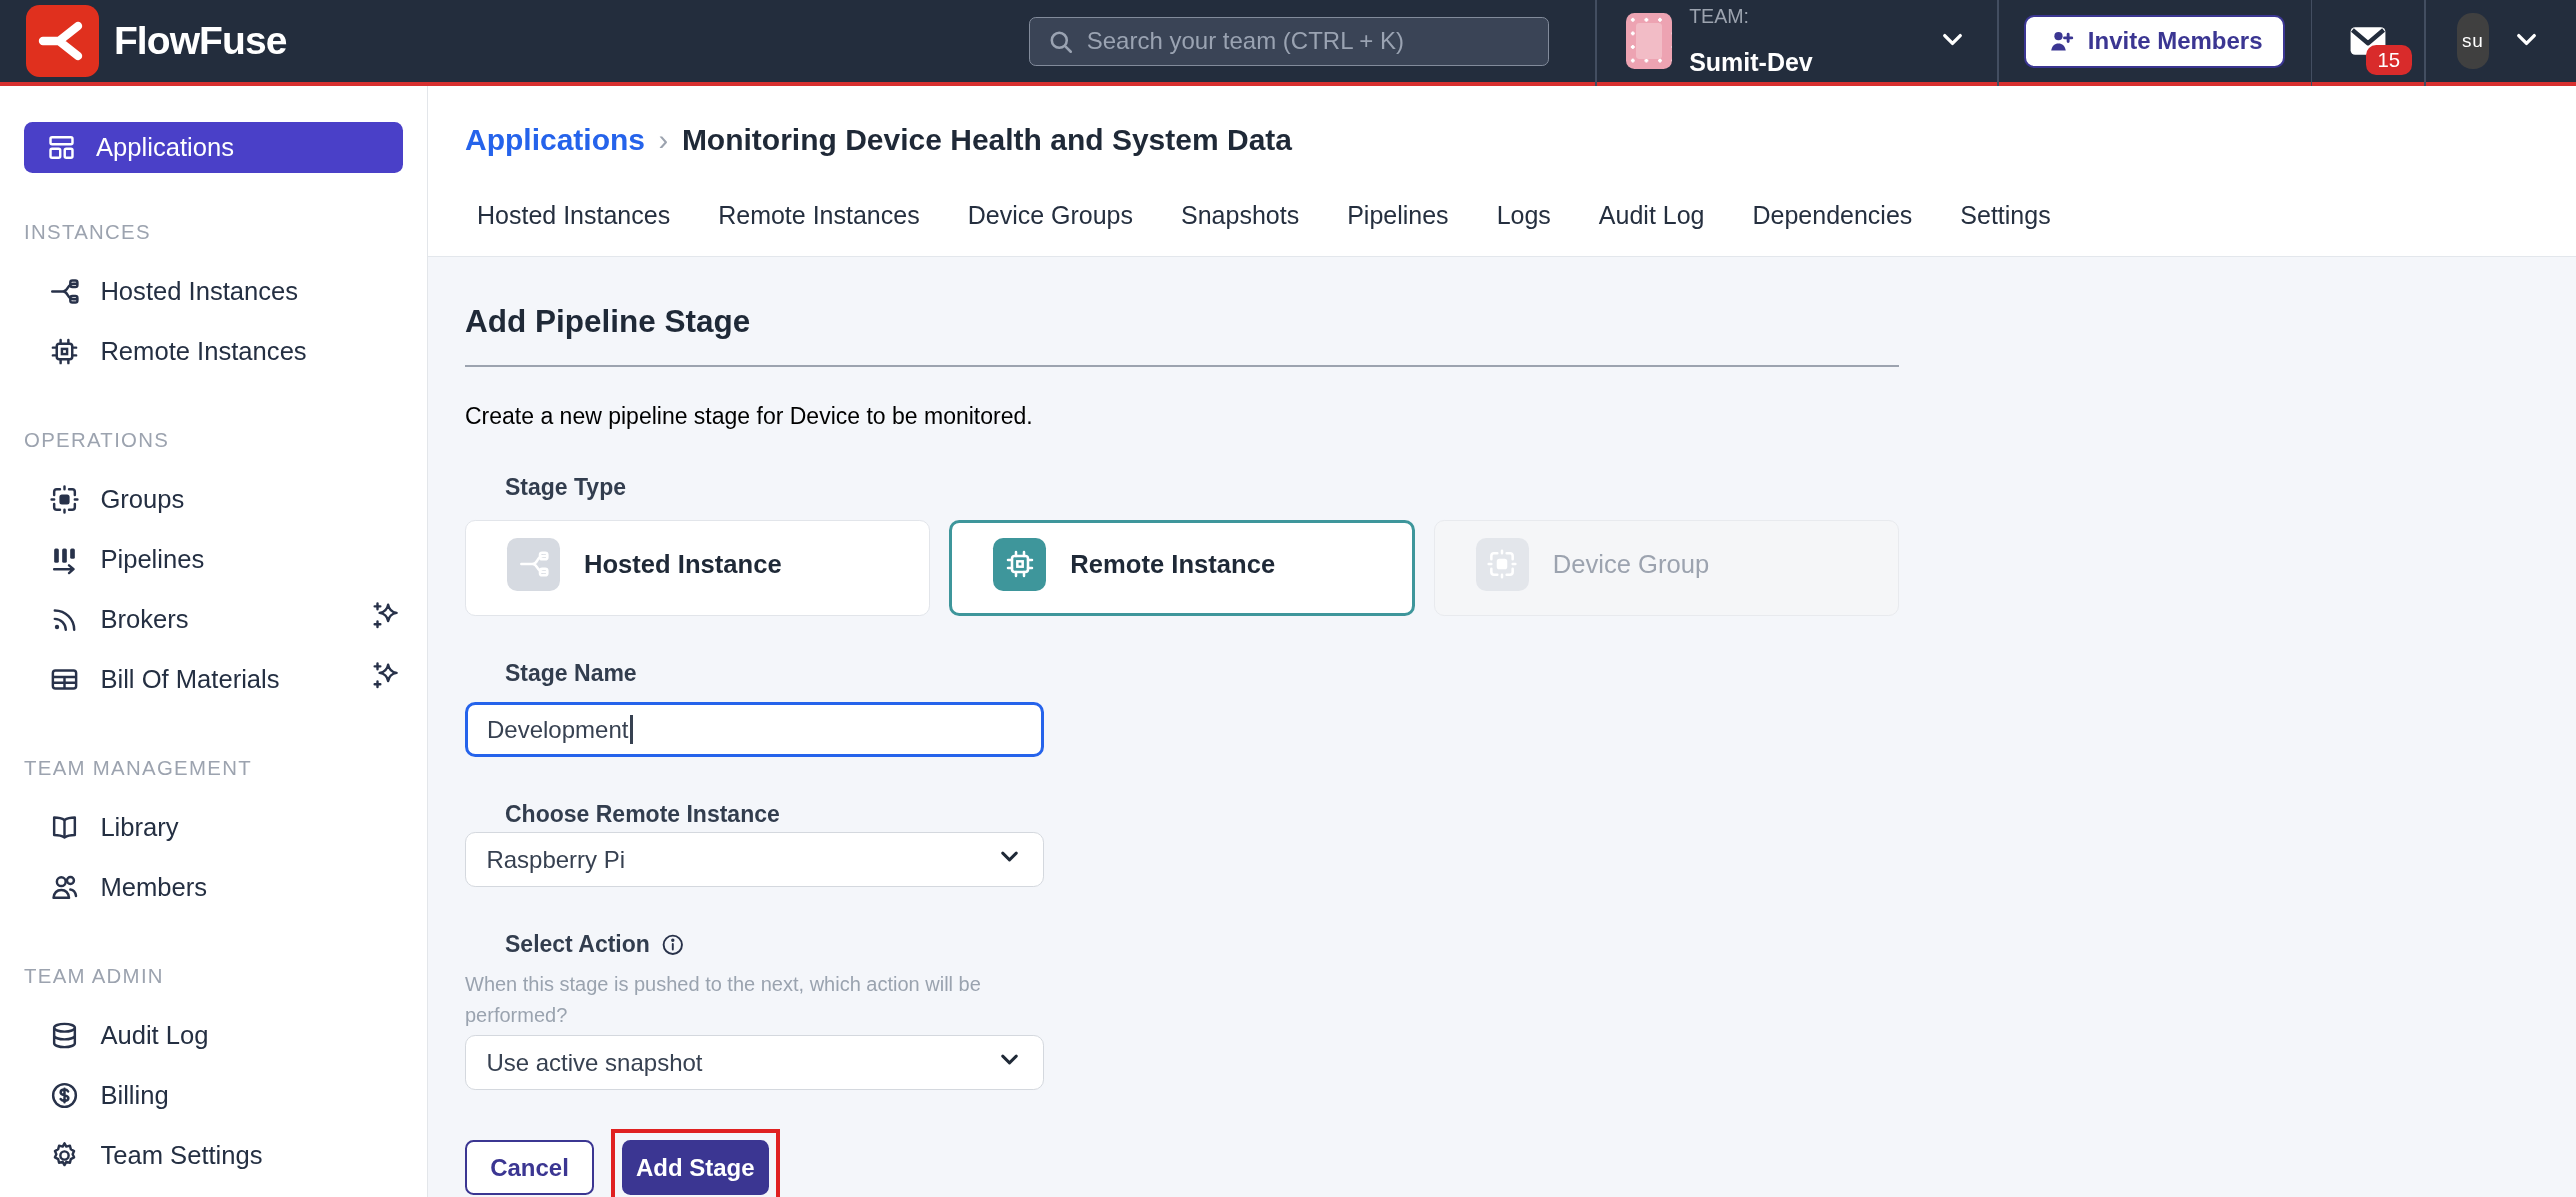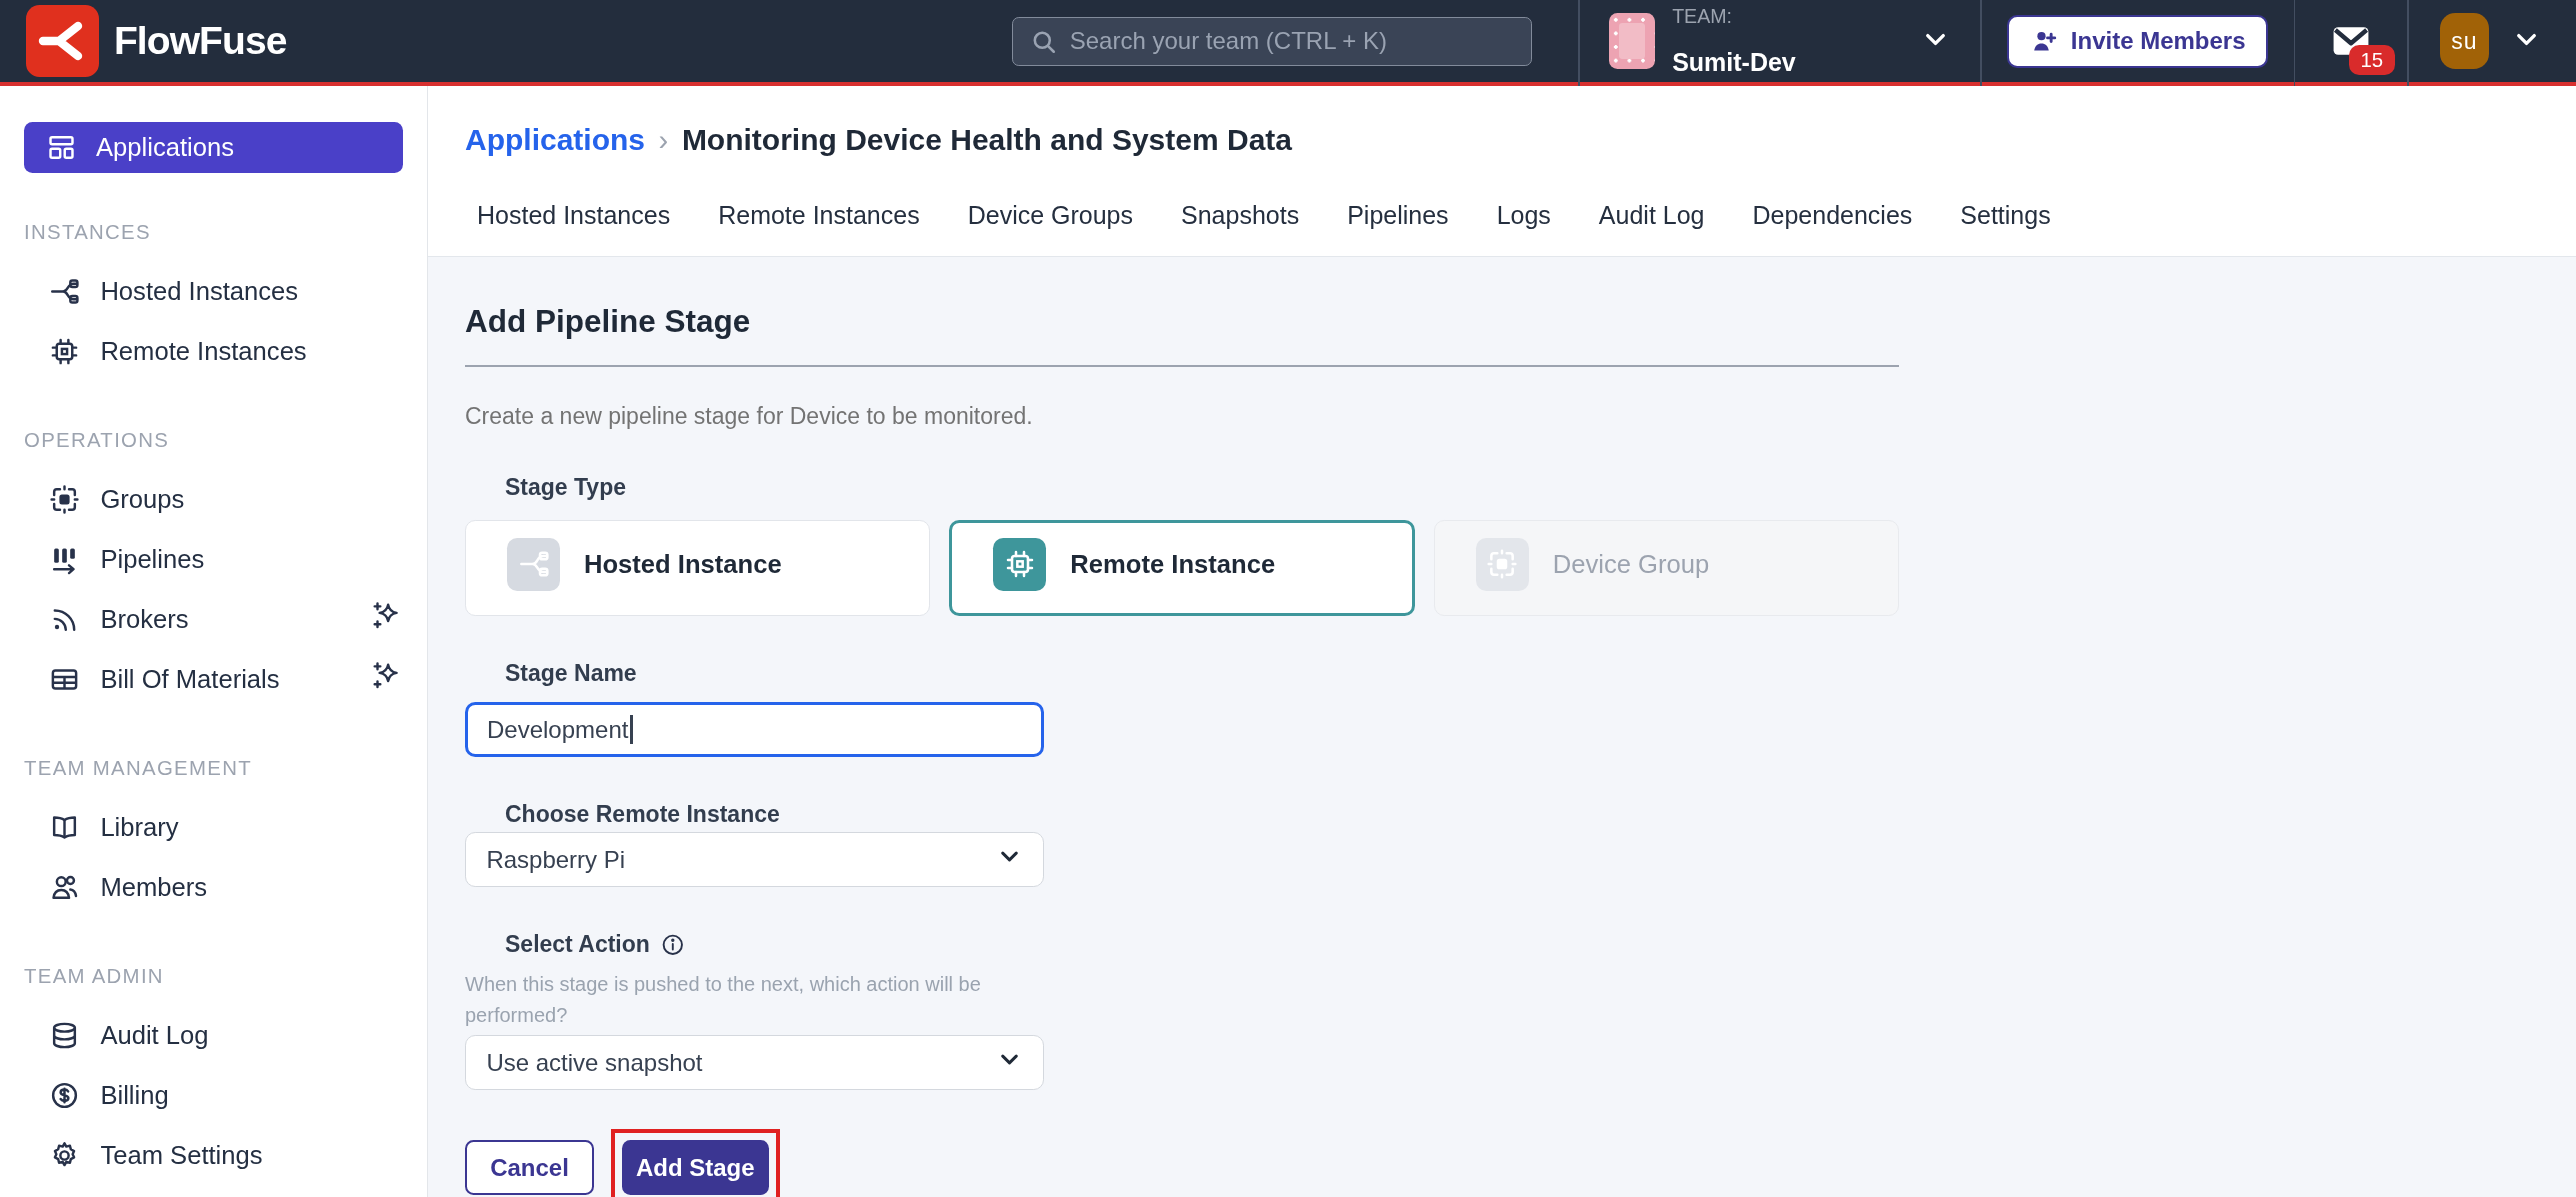--- a/index.html
+++ b/index.html
@@ -32,22 +32,22 @@
   .team-label { color:#9CA3AF; font-size:19.6px; }
   .team-name { color:#fff; font-size:25px; font-weight:600; }
   .team-chevron { margin-left:auto; color:#fff; }
   .invite-btn { margin:0 25.6px; height:53px; background:#fff; border:2.6px solid #3B3692;
     border-radius:10.2px; display:flex; align-items:center; gap:12px; padding:0 20.4px;
     color:#3B3692; font-size:24px; font-weight:700; white-space:nowrap; cursor:pointer; }
   .mail-wrap { position:relative; padding:0 34px; display:flex; align-items:center; }
   .mail-badge { position:absolute; right:12px; bottom:-12px; background:#D92B2B; color:#fff;
     font-size:20.4px; font-weight:400; border-radius:10.2px; padding:3.4px 12px; }
   .user-block { display:flex; align-items:center; gap:22px; padding:0 8.5px 0 31px; }
-  .user-avatar { width:49px; height:56px; border-radius:15.3px; background:#a16207;
-    color:#fff; font-size:23px; display:flex; align-items:center; justify-content:center;
+  .user-avatar { width:32px; height:56px; border-radius:15.3px; background:#404040;
+    color:#fff; font-size:19px; display:flex; align-items:center; justify-content:center;
     letter-spacing:0.9px; }
 
   
   .body-row { flex:1; display:flex; min-height:0; }
 
   
   .sidebar { width:428px; background:#fff; border-right:1.7px solid #E3E6EA; flex:none;
     padding-top:36px; color:#242F42; }
   .app-btn { margin:0 24px; height:51px; background:#4A40C8; border-radius:8.5px;
     display:flex; align-items:center; gap:19px; padding:0 22px; color:#fff;
@@ -68,21 +68,21 @@
   .crumb-link { color:#2563EB; cursor:pointer; }
   .crumb-sep { color:#9CA3AF; font-weight:400; font-size:29px; }
   .crumb-current { color:#1F2937; }
   .tabs { display:flex; gap:48px; padding:44px 0 25.6px 12px; font-size:25px; color:#252F3F;
     font-weight:500; }
   .tab { cursor:pointer; white-space:nowrap; }
   .content { flex:1; background:#F4F6FA; border-top:1.7px solid #E3E7EC; padding:46px 0 0 37px; }
   .form-col { width:1434px; }
   .form-title { font-size:31.5px; font-weight:600; color:#1F2937; }
   .title-rule { border:none; border-top:2.6px solid #9CA3AF; margin-top:25.6px; }
-  .form-desc { margin-top:36px; font-size:23px; color:#737373; }
+  .form-desc { margin-top:36px; font-size:23px; color:#000000; }
   .field-label { margin-top:44px; font-size:23px; font-weight:700; color:#323D4E;
     display:flex; align-items:center; gap:10.2px;margin-left:40px; }
   .cards { display:flex; gap:19px; margin-top:19px; }
   .type-card { width:471px; height:96px; border-radius:10.2px; background:#fff;
     border:1.7px solid #E2E5EA; display:flex; align-items:center; gap:24px; padding:0 0 8px 41px;
     cursor:pointer; }
   .type-card.selected { border:3.4px solid #3E969B; }
   .type-card.disabled { background:#F5F6F8; border-color:#E8EAEE; cursor:default; }
   .card-badge { width:53px; height:53px; border-radius:10.2px; display:flex; flex:none;
     align-items:center; justify-content:center; color:#fff; }

